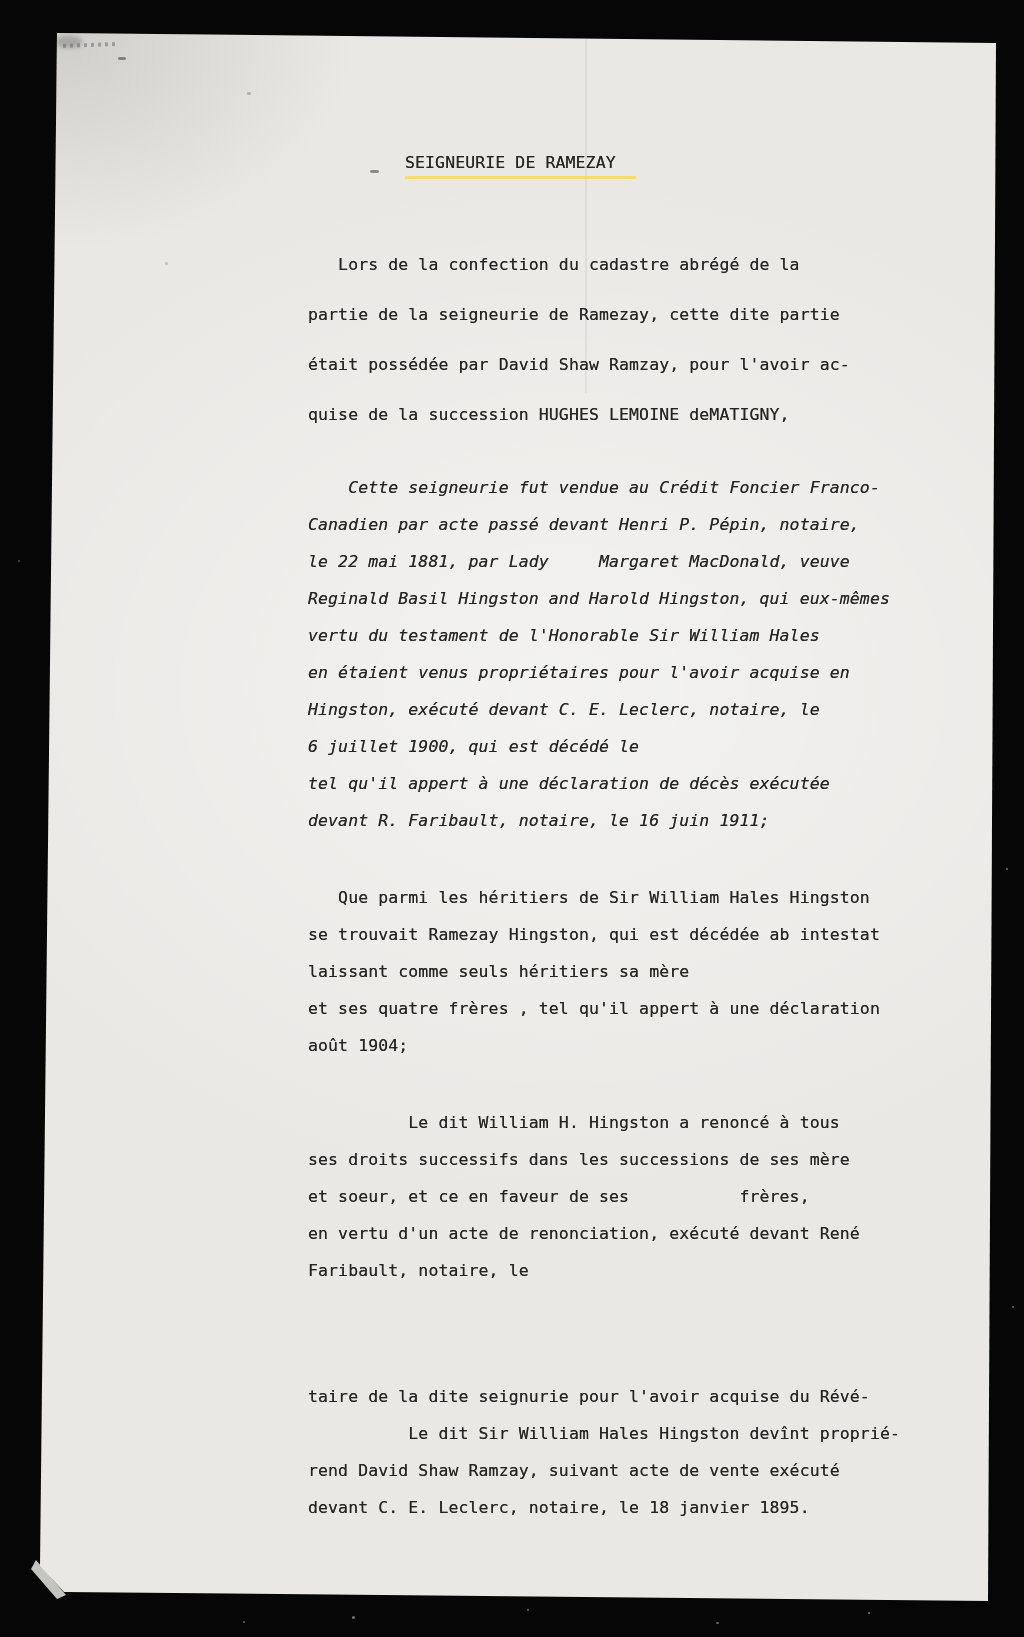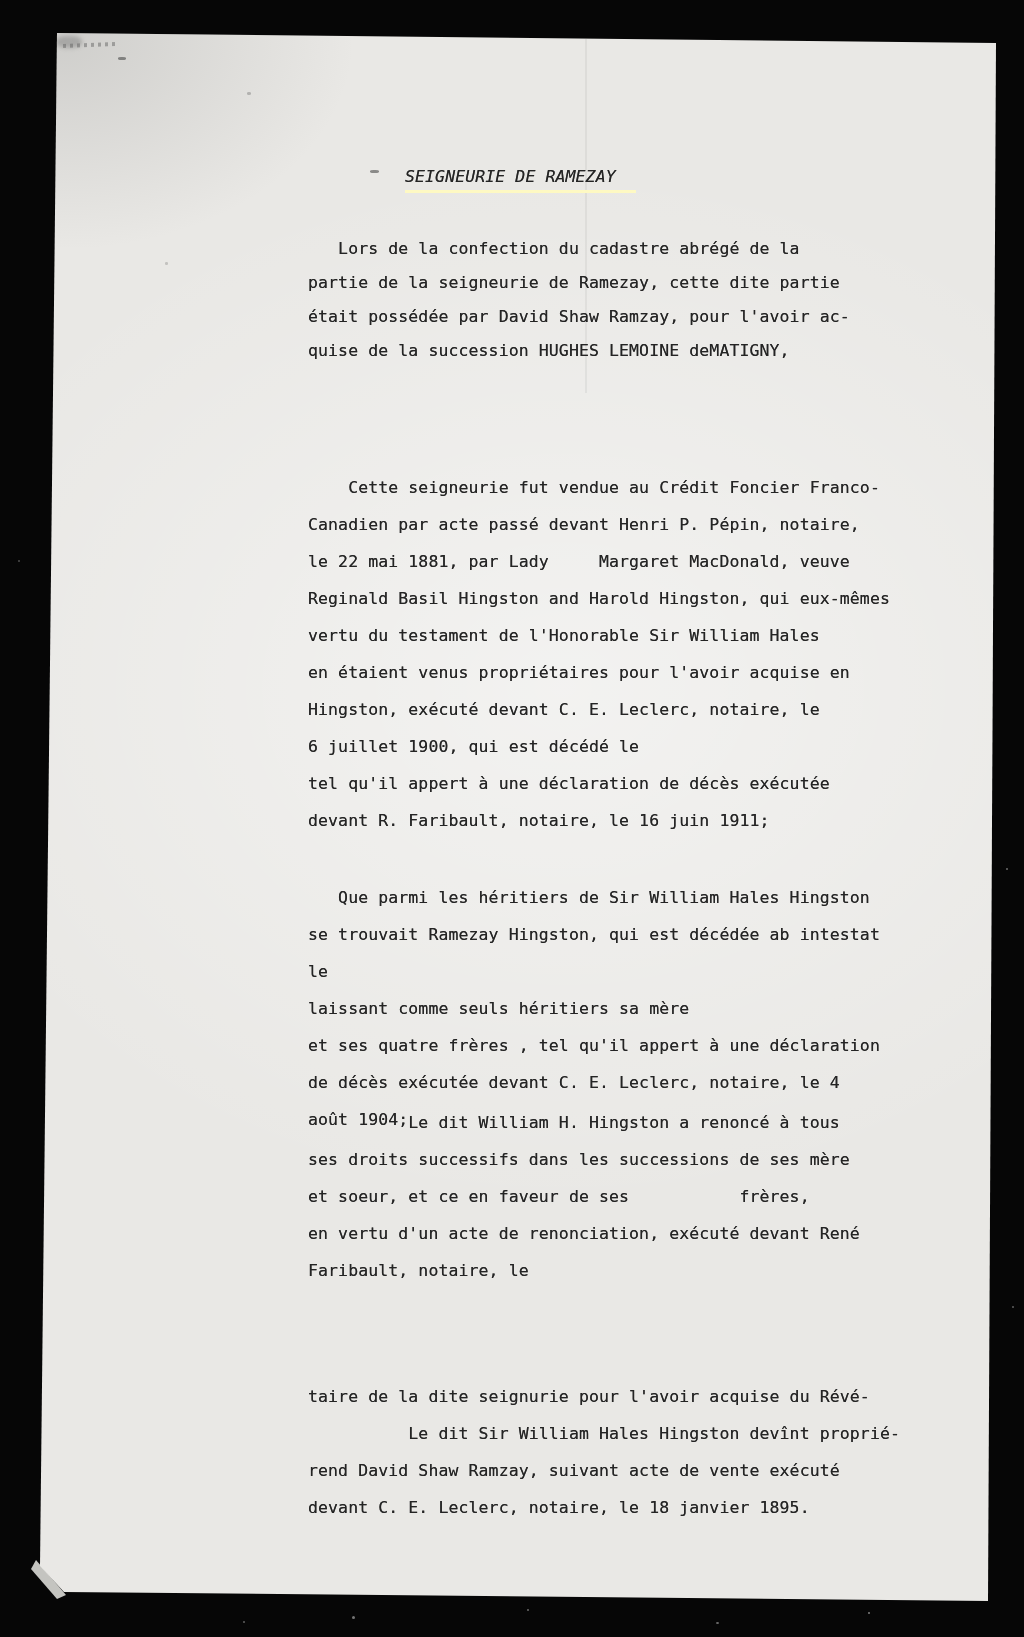--- a/index.html
+++ b/index.html
@@ -56,30 +56,29 @@
   }
 
   
   .text-layer{
     position:absolute;left:0;top:0;width:1024px;height:1637px;
     color:#242424;
     font-size:16.5px;letter-spacing:.1px;
     text-shadow:0 0 .6px rgba(40,40,40,.75);
   }
   .doc-title{
-    position:absolute;left:405px;top:167px;
-    border-bottom:3px solid #fef9c3;
+    position:absolute;left:405px;top:153px;
+    border-bottom:3px solid #fde047;
     padding:0 20px 4px 0;
     white-space:pre;
-    font-style:italic;
   }
   .para{position:absolute;left:308px;}
   .para .line{white-space:pre;}
-  .p1{top:232px;} .p1 .line{height:34px;line-height:34px;}
-  .p2{top:469px;} .p3{top:879px;} .p4{top:1104px;} .p5{top:1378px;}
+  .p1{top:232px;} .p1 .line{height:34px;line-height:34px;margin-top:16px;}
+  .p2{top:469px;font-style:italic;} .p3{top:879px;} .p4{top:1104px;} .p5{top:1378px;}
   .p2 .line,.p3 .line,.p4 .line,.p5 .line{height:37px;line-height:37px;}
 </style>
 </head>
 <body>
 
 <div class="scan-bg">
   <span class="speck" style="left:352px;top:1616px;width:3px;height:3px;opacity:.55"></span>
   <span class="speck" style="left:527px;top:1609px;width:2px;height:2px;opacity:.5"></span>
   <span class="speck" style="left:716px;top:1622px;width:3px;height:2px;opacity:.5"></span>
   <span class="speck" style="left:868px;top:1612px;width:2px;height:2px;opacity:.6"></span>
@@ -121,24 +120,22 @@
     <div class="line">en étaient venus propriétaires pour l'avoir acquise en</div>
     <div class="line">Hingston, exécuté devant C. E. Leclerc, notaire, le</div>
     <div class="line">6 juillet 1900, qui est décédé le</div>
     <div class="line">tel qu'il appert à une déclaration de décès exécutée</div>
     <div class="line">devant R. Faribault, notaire, le 16 juin 1911;</div>
   </div>
 
   <div class="para p3">
     <div class="line">   Que parmi les héritiers de Sir William Hales Hingston</div>
     <div class="line">se trouvait Ramezay Hingston, qui est décédée ab intestat</div>
-    <div class="line">le</div>
     <div class="line">laissant comme seuls héritiers sa mère</div>
     <div class="line">et ses quatre frères , tel qu'il appert à une déclaration</div>
-    <div class="line">de décès exécutée devant C. E. Leclerc, notaire, le 4</div>
     <div class="line">août 1904;</div>
   </div>
 
   <div class="para p4">
     <div class="line">          Le dit William H. Hingston a renoncé à tous</div>
     <div class="line">ses droits successifs dans les successions de ses mère</div>
     <div class="line">et soeur, et ce en faveur de ses           frères,</div>
     <div class="line">en vertu d'un acte de renonciation, exécuté devant René</div>
     <div class="line">Faribault, notaire, le</div>
   </div>

